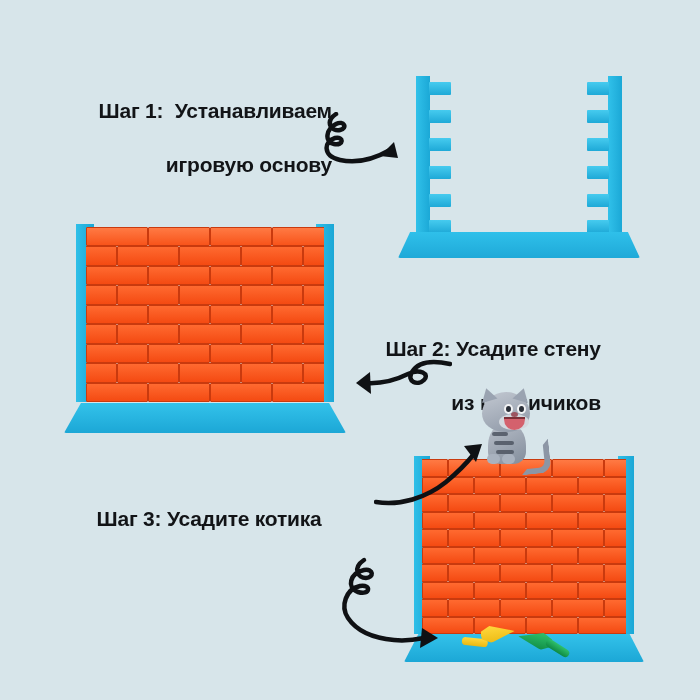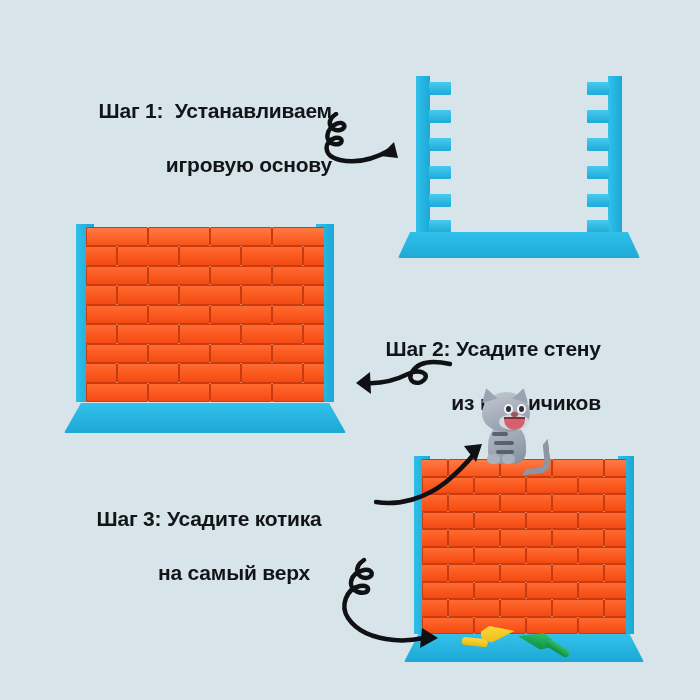--- a/index.html
+++ b/index.html
@@ -261,21 +261,20 @@
     <span class="l2">игровую основу</span>
   </div>
 
   <div class="step-text" id="step2-text">
     <span>Шаг 2:</span><span> </span><span>Усадите стену</span>
     <span class="l2">из кирпичиков</span>
   </div>
 
   <div class="step-text" id="step3-text">
     <span>Шаг 3:</span><span> </span><span>Усадите котика</span>
-    <span class="l2">на самый верх</span>
     
   </div>
 
   <div id="frame">
     <div class="post left">
       <div class="tooth" style="top:6px"></div>
       <div class="tooth" style="top:34px"></div>
       <div class="tooth" style="top:62px"></div>
       <div class="tooth" style="top:90px"></div>
       <div class="tooth" style="top:118px"></div>

